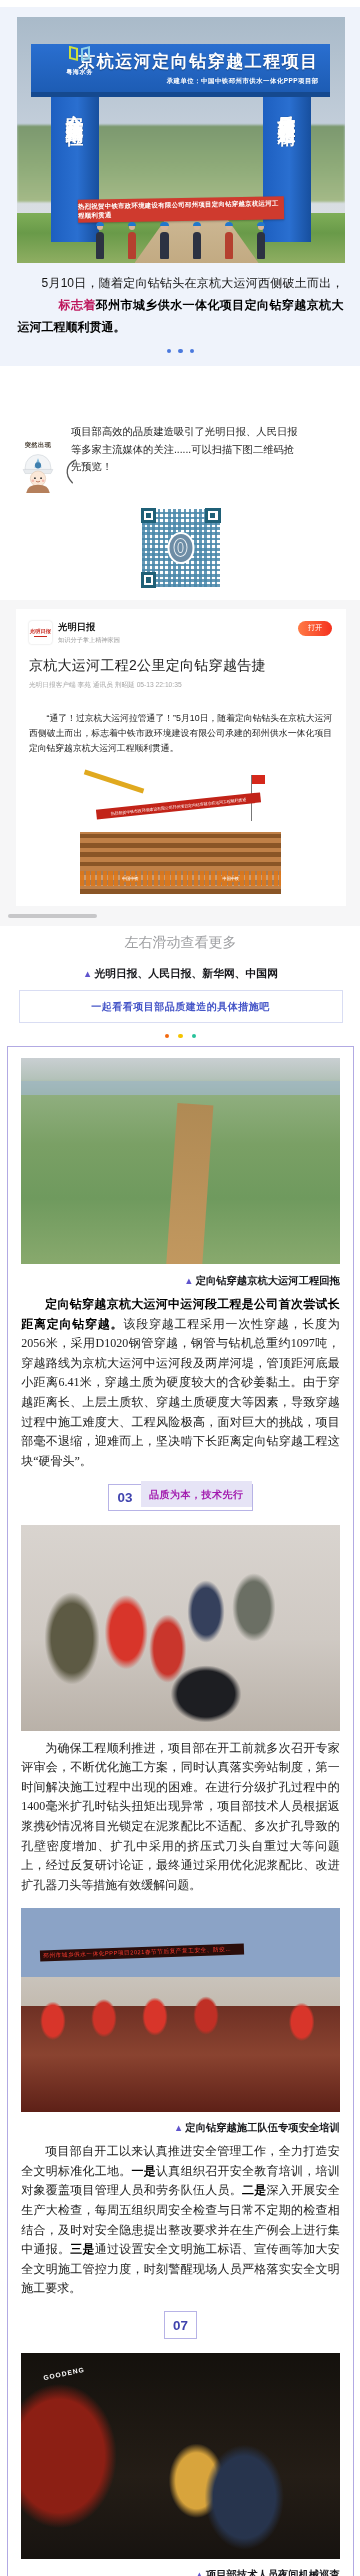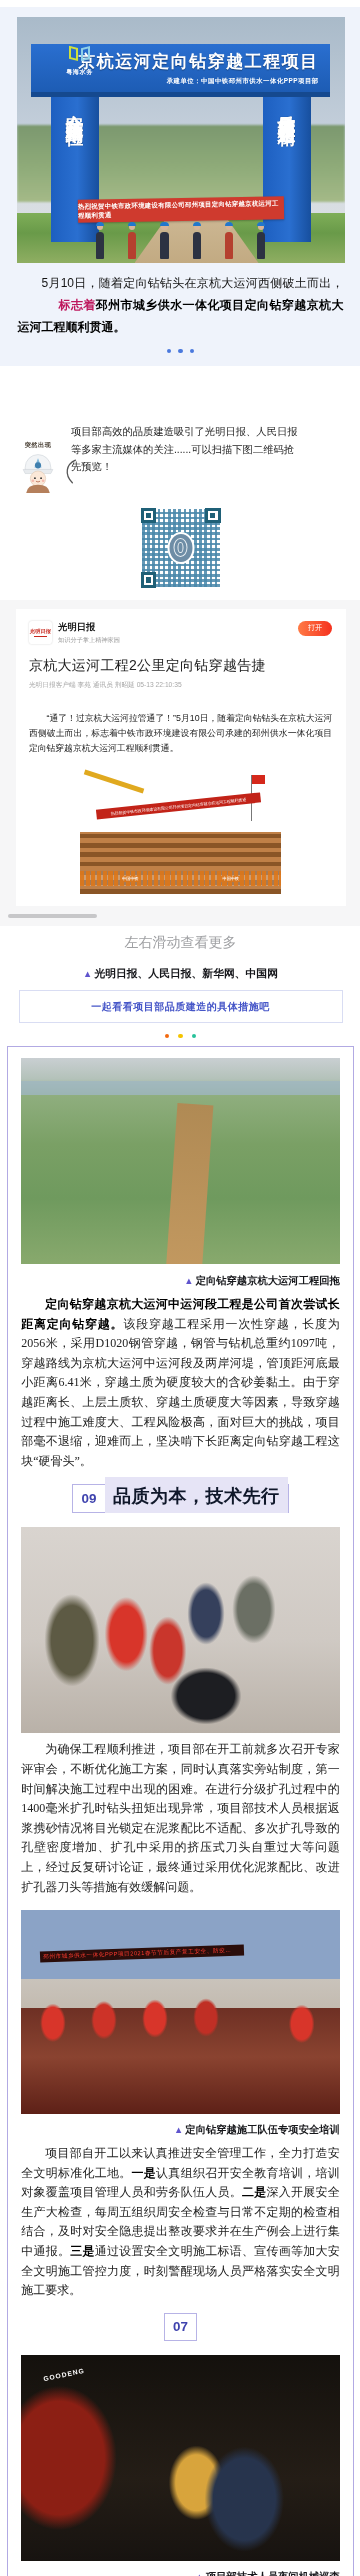--- a/index.html
+++ b/index.html
@@ -141,21 +141,21 @@
       radial-gradient(62px 82px at 70% 70%, #27344d 0 50%, transparent 64%),
       radial-gradient(46px 62px at 55% 62%, #d8a43c 0 45%, transparent 60%),
       radial-gradient(82px 103px at 12% 50%, #8c1f14 0 55%, transparent 70%),
       linear-gradient(180deg,#14110d 0%,#241d16 60%,#171310 100%); }
   .ph-night b { position:absolute; left:7%; top:8%; color:#fff; font-size:6.7px; letter-spacing:1px; transform:rotate(-12deg); }
   .cap { text-align:right; font-size:10.3px; font-weight:bold; color:#17181c; margin:9.3px 0 4.1px; }
   .para { font-size:12px; line-height:19.6px; color:#222; text-align:justify; text-indent:2em; margin:7.2px 0 12.4px;font-family:Liberation Serif, serif; }
   .sec-head { display:flex; justify-content:center; margin:3.1px 0 14.4px; }
   .sec-head-box { border:0.5px solid #b7b3e6; background:#fff; display:flex; align-items:center; padding:0 0 0 8.2px; }
   .sec-num { font-size:13.4px; font-weight:bold; color:#3f43ae; margin-right:8.2px; padding:5.2px 0; }
-  .sec-title { font-size:18px; font-weight:bold; color:#0f172a; background:#e6e4f6; padding:7.2px 8.2px 5.2px;
+  .sec-title { font-size:10px; font-weight:bold; color:#a21caf; background:#e6e4f6; padding:7.2px 8.2px 5.2px;
     margin:-8.2px 0 -1px; letter-spacing:0.5px; }
 </style>
 </head>
 <body>
 
 <div class="top-gap"></div>
 
 <section class="sec-top">
   <div class="gate-photo">
     <div class="treeline"></div>
@@ -267,21 +267,21 @@
 
 <section class="container">
 
   <div class="photo ph-aerial"></div>
   <div class="cap"><span class="tri">▲</span><span>定向钻穿越京杭大运河工程回拖</span></div>
 
   <p class="para"><span class="run-bold">定向钻穿越京杭大运河中运河段工程是公司首次尝试长距离定向钻穿越。</span><span>该段穿越工程采用一次性穿越，长度为2056米，采用D1020钢管穿越，钢管与钻机总重约1097吨，穿越路线为京杭大运河中运河段及两岸河堤，管顶距河底最小距离6.41米，穿越土质为硬度较大的含砂姜黏土。由于穿越距离长、上层土质软、穿越土质硬度大等因素，导致穿越过程中施工难度大、工程风险极高，面对巨大的挑战，项目部毫不退缩，迎难而上，坚决啃下长距离定向钻穿越工程这块“硬骨头”。</span></p>
 
   <div class="sec-head">
     <div class="sec-head-box">
-      <span class="sec-num">09</span>
+      <span class="sec-num">03</span>
       <span class="sec-title">品质为本，技术先行</span>
     </div>
   </div>
   <div class="photo ph-control"></div>
   <p class="para"><span>为确保工程顺利推进，项目部在开工前就多次召开专家评审会，不断优化施工方案，同时认真落实旁站制度，第一时间解决施工过程中出现的困难。在进行分级扩孔过程中的1400毫米扩孔时钻头扭矩出现异常，项目部技术人员根据返浆携砂情况将目光锁定在泥浆配比不适配、多次扩孔导致的孔壁密度增加、扩孔中采用的挤压式刀头自重过大等问题上，经过反复研讨论证，最终通过采用优化泥浆配比、改进扩孔器刀头等措施有效缓解问题。</span></p>
 
   <div class="photo ph-meeting">
     <div class="led">邳州市城乡供水一体化PPP项目2021春节节后复产复工安全、防疫…</div>
     <div class="crowd"></div>
   </div>

